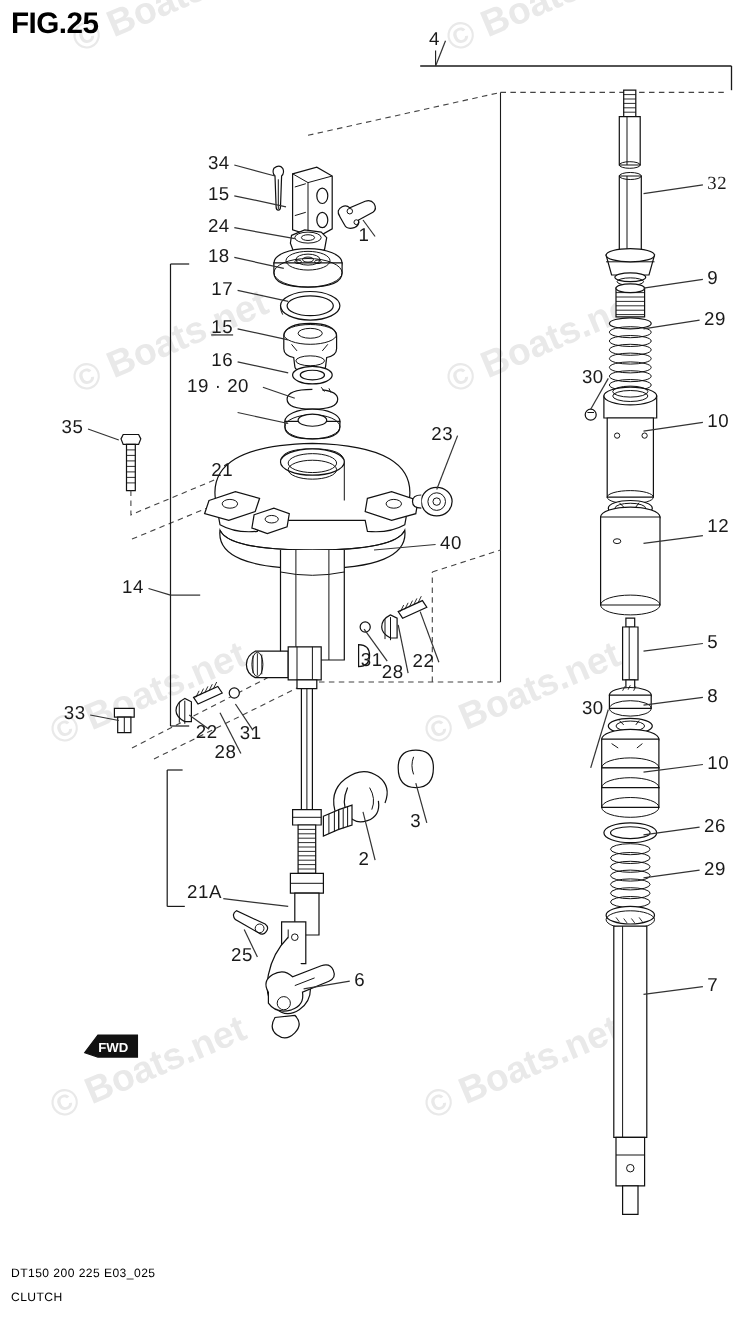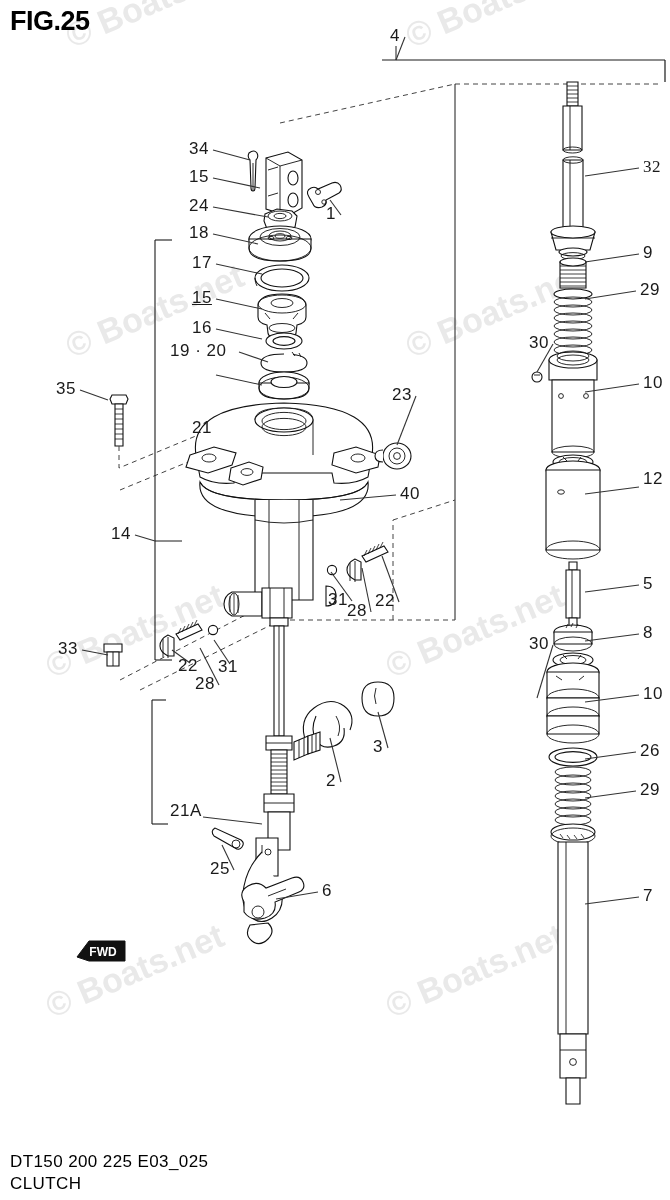--- a/index.html
+++ b/index.html
@@ -1,21 +1,21 @@
 <!DOCTYPE html>
 <html><head>
 <meta charset="utf-8">
 <style>
   html,body{margin:0;padding:0;background:#ffffff;}
   body{width:670px;height:1200px;position:relative;overflow:hidden;
        font-family:"Liberation Sans", sans-serif;color:#000;}
   #root{position:absolute;left:0;top:0;width:670px;height:1200px;}
   .fig-title{position:absolute;left:10px;top:6px;font-size:27px;font-weight:bold;
              letter-spacing:-0.5px;font-family:"Liberation Sans", sans-serif;}
-  .footer{position:absolute;left:10px;font-size:17px;font-family:"Liberation Sans", sans-serif;
+  .footer{position:absolute;left:10px;font-size:11px;font-family:"Liberation Sans", sans-serif;
           letter-spacing:0.4px;}
   #footer-model{top:1152px;}
   #footer-name{top:1174px;}
   .wm{position:absolute;color:#e9e9e9;font-size:34px;font-weight:bold;
       font-family:"Liberation Sans", sans-serif;white-space:nowrap;
       transform:rotate(-23deg);transform-origin:left top;
       user-select:none;pointer-events:none;}
   .lbl{position:absolute;font-size:17px;font-family:"Liberation Sans", sans-serif;
        color:#1a1a1a;white-space:nowrap;letter-spacing:0.5px;}
   svg{position:absolute;left:0;top:0;}

